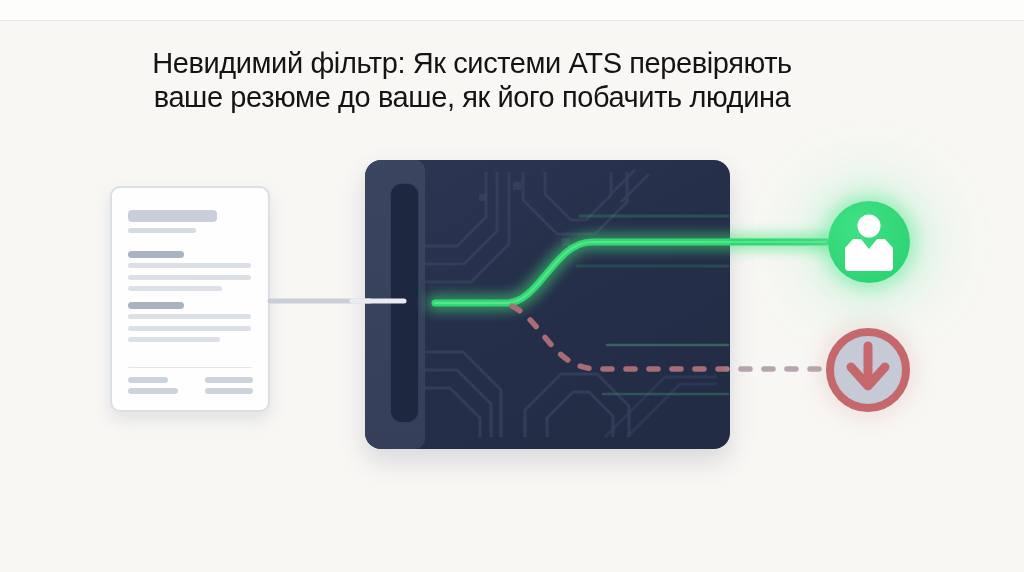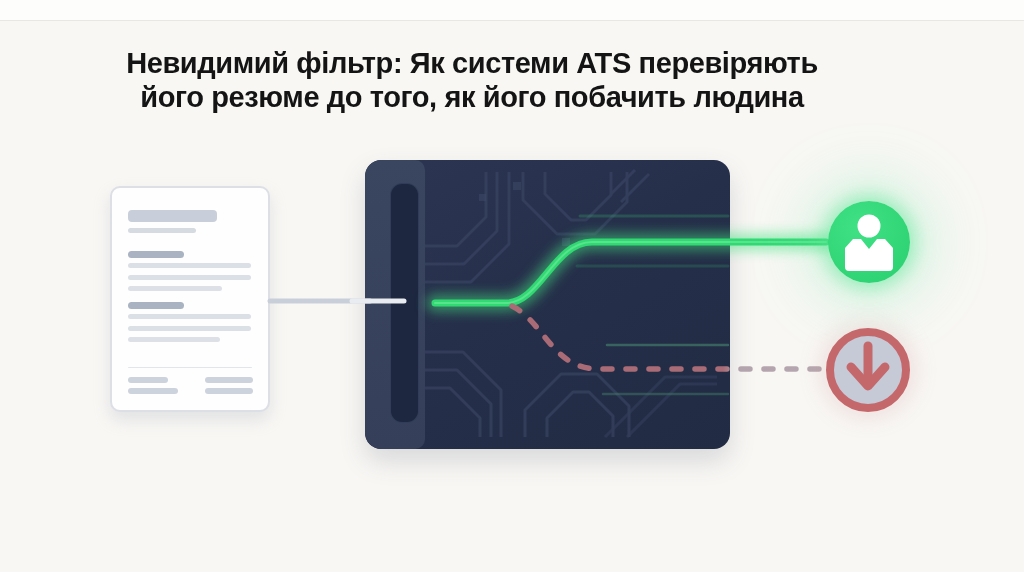--- a/index.html
+++ b/index.html
@@ -12,21 +12,21 @@
   .stage{position:absolute;inset:0;width:1024px;height:572px;}
 
   .top-strip{
     position:absolute;left:0;top:0;width:1024px;height:20px;
     background:#fdfdfc;border-bottom:1px solid #e9e7e2;
   }
 
   .title{
     position:absolute;left:0;top:46px;width:944px;
     text-align:center;color:#141414;
-    font-size:29px;font-weight:700;line-height:34px;letter-spacing:-0.4px;
+    font-size:29px;font-weight:400;line-height:34px;letter-spacing:-0.4px;
   }
   .title span{display:block;}
 
   
   .doc{
     position:absolute;left:110px;top:186px;width:160px;height:226px;
     background:#fefefe;border:2px solid #dcdfe5;border-radius:10px;
     box-sizing:border-box;
     box-shadow:0 8px 16px rgba(175,180,192,.30);
   }
@@ -90,21 +90,21 @@
 </style>
 </head>
 <body>
 
 <div class="stage">
 
   <div class="top-strip"></div>
 
   <h1 class="title" style="margin:0;">
     <span>Невидимий фільтр: Як системи ATS перевіряють</span>
-    <span>його резюме до того, як його побачить людина</span>
+    <span>ваше резюме до ваше, як його побачить людина</span>
   </h1>
 
   <div class="doc">
     <div class="bar b-title"></div>
     <div class="bar b-sub"></div>
     <div class="bar b-sec1"></div>
     <div class="bar b-l1"></div>
     <div class="bar b-l2"></div>
     <div class="bar b-l3"></div>
     <div class="bar b-sec2"></div>

